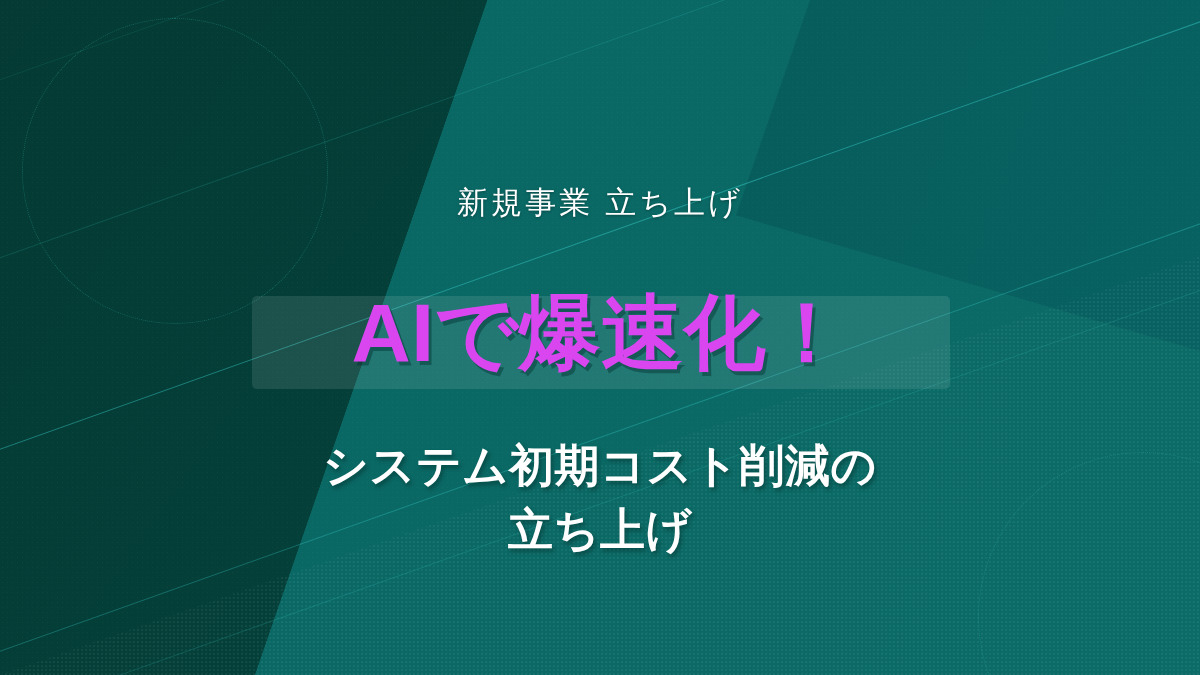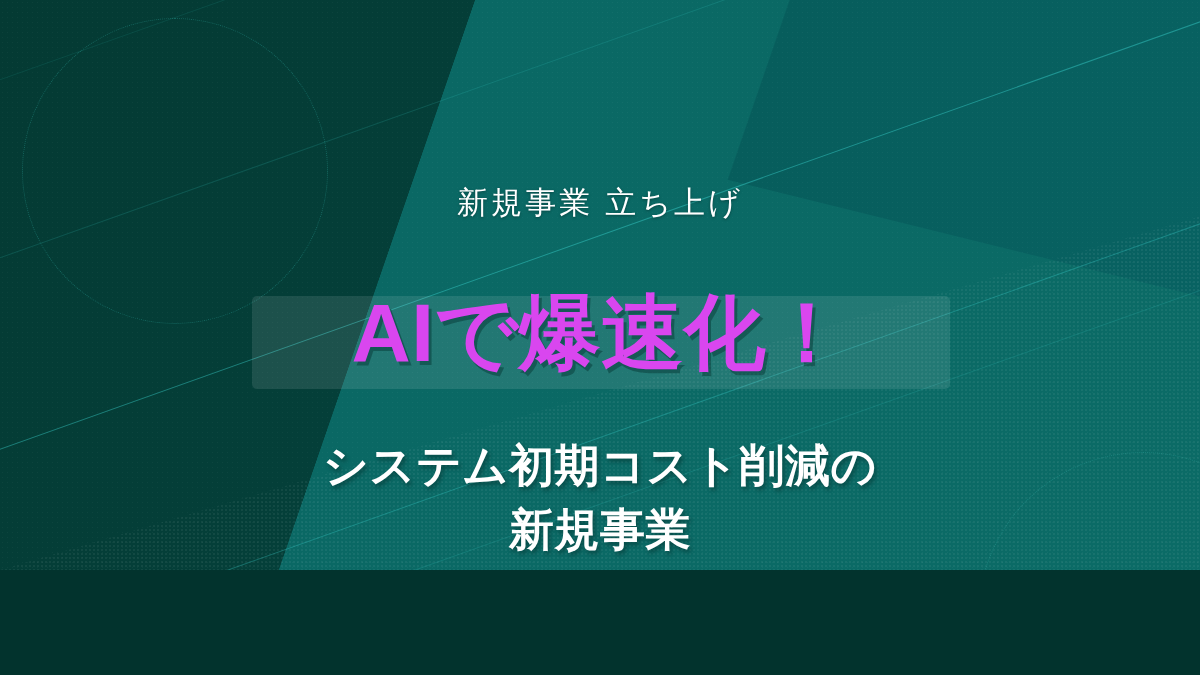--- a/index.html
+++ b/index.html
@@ -6,21 +6,21 @@
 
   html, body {
     width:1200px; height:675px;
     overflow:hidden;
     background:#02332d;
     font-family:"Liberation Sans","DejaVu Sans",sans-serif;
   }
 
   #slide {
     position:relative;
-    width:1200px; height:570px;
+    width:1200px; height:675px;
     overflow:hidden;
     background:#043a33;
   }
 
   
 
   .bg-layer { position:absolute; inset:0; }
 
   
   .wedge-lower {
@@ -158,17 +158,17 @@
   <div id="content">
 
     <div class="eyebrow">新規事業 立ち上げ</div>
 
     <div class="headline-band"></div>
 
     <div class="headline">AIで爆速化！</div>
 
     <div class="tagline">
       <div>システム初期コスト削減の</div>
-      <div>新規事業</div>
+      <div>立ち上げ</div>
     </div>
 
   </div>
 </div>
 
 </body></html>

